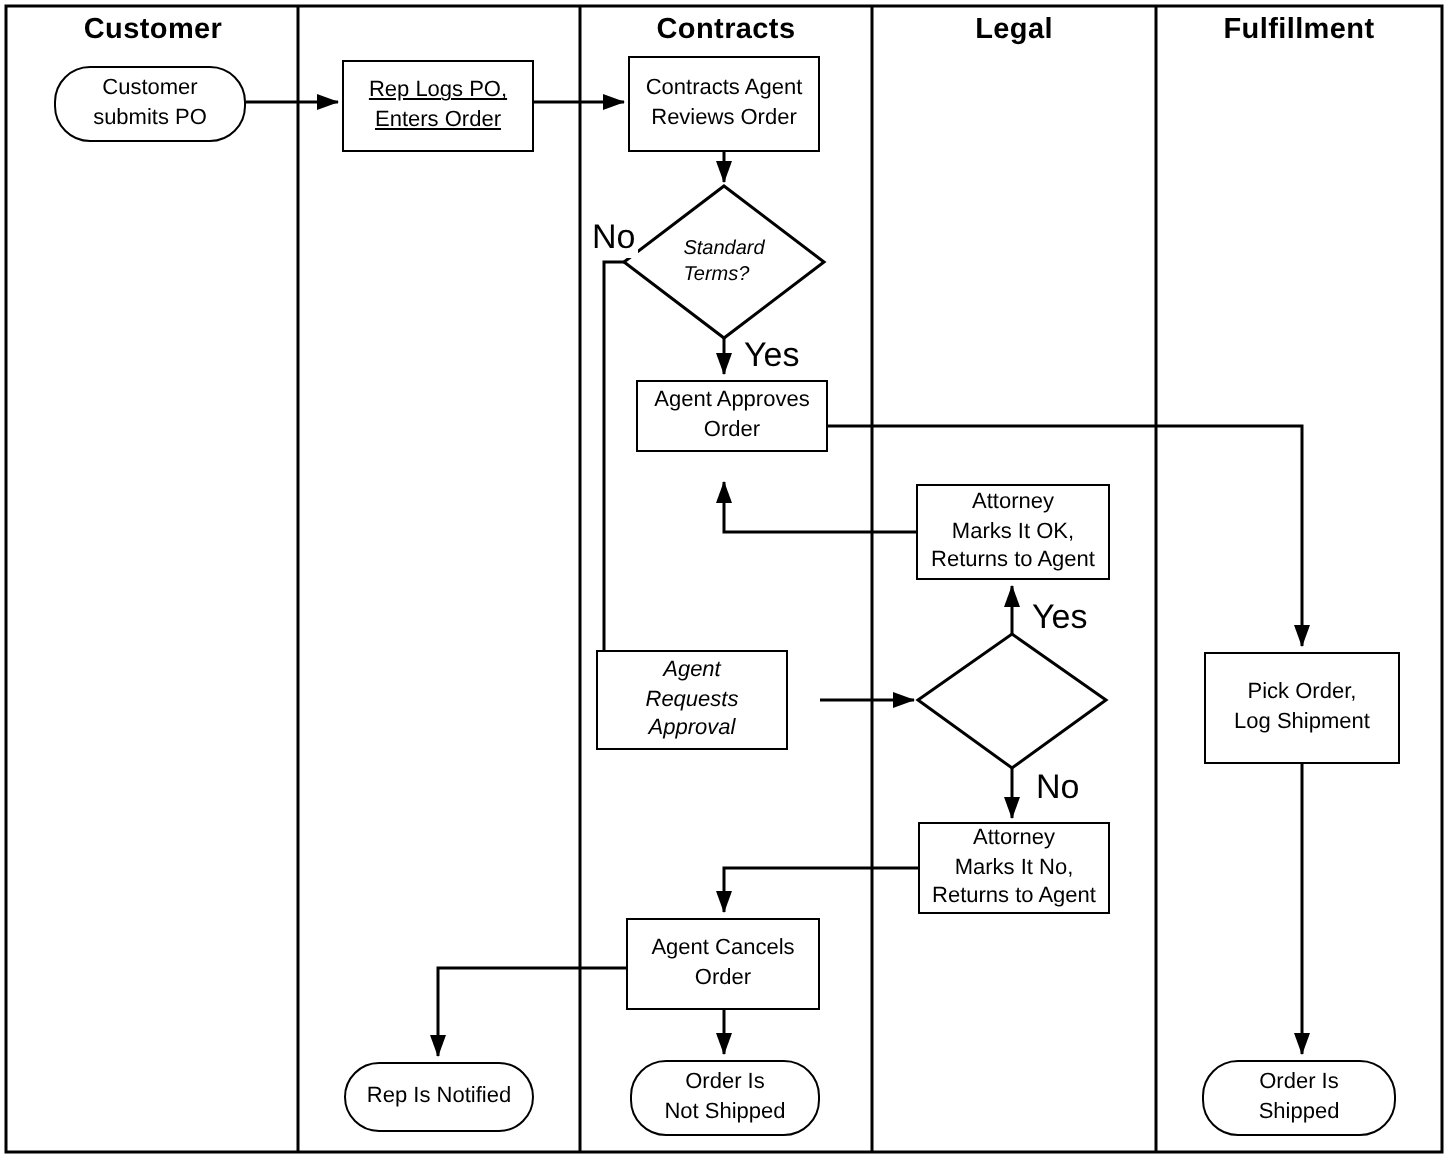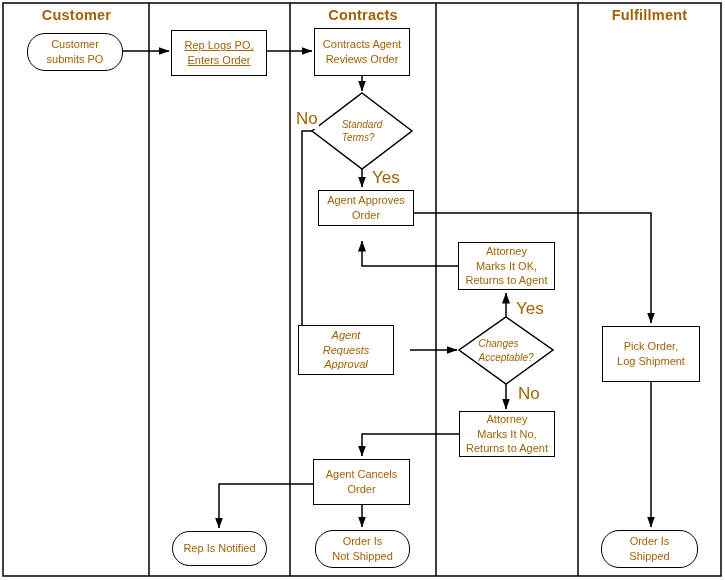--- a/index.html
+++ b/index.html
@@ -1,18 +1,18 @@
 <!DOCTYPE html>
 <html><head>
 <meta charset="utf-8">
 <style>
   html,body{margin:0;padding:0;background:#ffffff;}
   .canvas{
     position:relative;width:725px;height:580px;background:#ffffff;
-    font-family:"Liberation Sans",sans-serif;color:#a16207;overflow:hidden;
+    font-family:"Liberation Sans",sans-serif;color:#000000;overflow:hidden;
   }
   .layer{position:absolute;left:0;top:0;}
   .lane-header{
     position:absolute;top:5px;height:20px;
     display:flex;align-items:center;justify-content:center;
     font-weight:bold;font-size:14.5px;letter-spacing:0.2px;
   }
   .node{
     position:absolute;box-sizing:border-box;background:#ffffff;
     border:1.5px solid #000000;
@@ -60,40 +60,39 @@
     <path d="M313,484 H219 V528" fill="none" stroke="#000000" stroke-width="1.5" marker-end="url(#arrow)"></path>
     <path d="M651,374 V527" fill="none" stroke="#000000" stroke-width="1.5" marker-end="url(#arrow)"></path>
 
     <polygon points="362,93 412,131 362,169 312,131" fill="#ffffff" stroke="#000000" stroke-width="1.5"></polygon>
     <polygon points="506,317 553,350 506,384 459,350" fill="#ffffff" stroke="#000000" stroke-width="1.5"></polygon>
   </svg>
 
   <div class="lane-header" style="left:4px;width:145px;">Customer</div>
   <div class="lane-header" style="left:149px;width:141px;margin-top:28px;">Sales</div>
   <div class="lane-header" style="left:290px;width:146px;">Contracts</div>
+  <div class="lane-header" style="left:436px;width:142px;">Legal</div>
   <div class="lane-header" style="left:578px;width:143px;">Fulfillment</div>
 
   <div class="node terminator" style="left:27px;top:33px;width:96px;height:38px;">Customer
 submits PO</div>
   <div class="node" style="left:171px;top:30px;width:96px;height:46px;text-decoration:underline;">Rep Logs PO,
 Enters Order</div>
   <div class="node" style="left:314px;top:28px;width:96px;height:48px;">Contracts Agent
 Reviews Order</div>
   <div class="diamond-label" style="left:314px;top:109px;width:96px;height:44px;">Standard
 Terms?</div>
   <div class="node" style="left:318px;top:190px;width:96px;height:36px;">Agent Approves
 Order</div>
   <div class="node" style="left:458px;top:242px;width:97px;height:48px;">Attorney
 Marks It OK,
 Returns to Agent</div>
   <div class="node" style="left:298px;top:325px;width:96px;height:50px;font-style:italic;">Agent
 Requests
 Approval</div>
-  <div class="diamond-label" style="left:458px;top:329px;width:96px;height:43px;">Changes
-Acceptable?</div>
   <div class="node" style="left:602px;top:326px;width:98px;height:56px;">Pick Order,
 Log Shipment</div>
   <div class="node" style="left:459px;top:411px;width:96px;height:46px;">Attorney
 Marks It No,
 Returns to Agent</div>
   <div class="node" style="left:313px;top:459px;width:97px;height:46px;">Agent Cancels
 Order</div>
   <div class="node terminator" style="left:172px;top:531px;width:95px;height:35px;">Rep Is Notified</div>
   <div class="node terminator" style="left:315px;top:530px;width:95px;height:38px;">Order Is
 Not Shipped</div>

